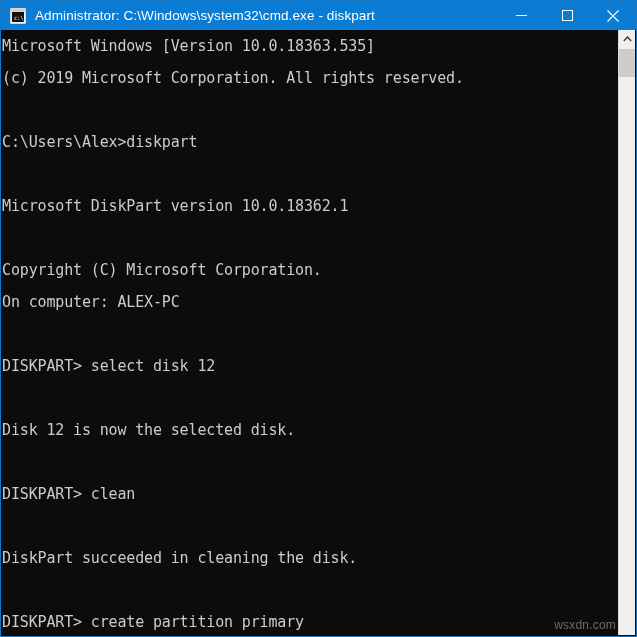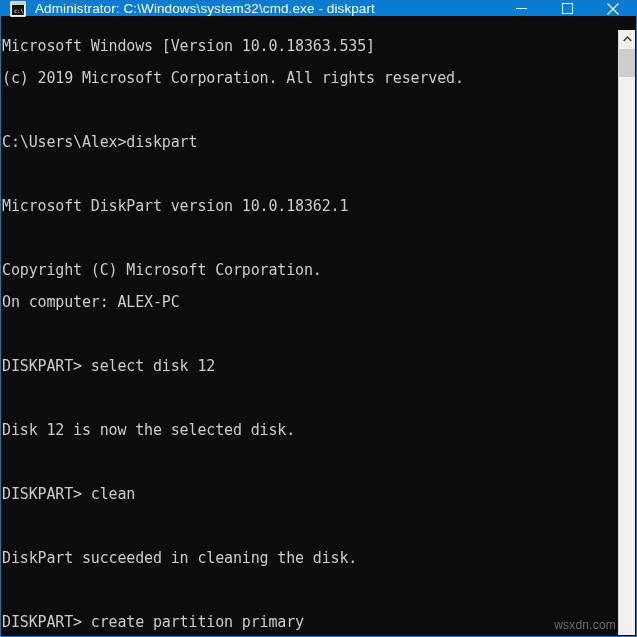--- a/index.html
+++ b/index.html
@@ -23,21 +23,21 @@
     border: 1px solid #1478c8;
     overflow: hidden;
   }
 
   
   .titlebar {
     position: absolute;
     top: 0;
     left: 0;
     right: 0;
-    height: 15px;
+    height: 29px;
     background: #0a7cd4;
     display: flex;
     align-items: center;
     box-sizing: border-box;
   }
   .title-icon {
     width: 16px;
     height: 16px;
     margin-left: 9px;
     margin-right: 9px;

